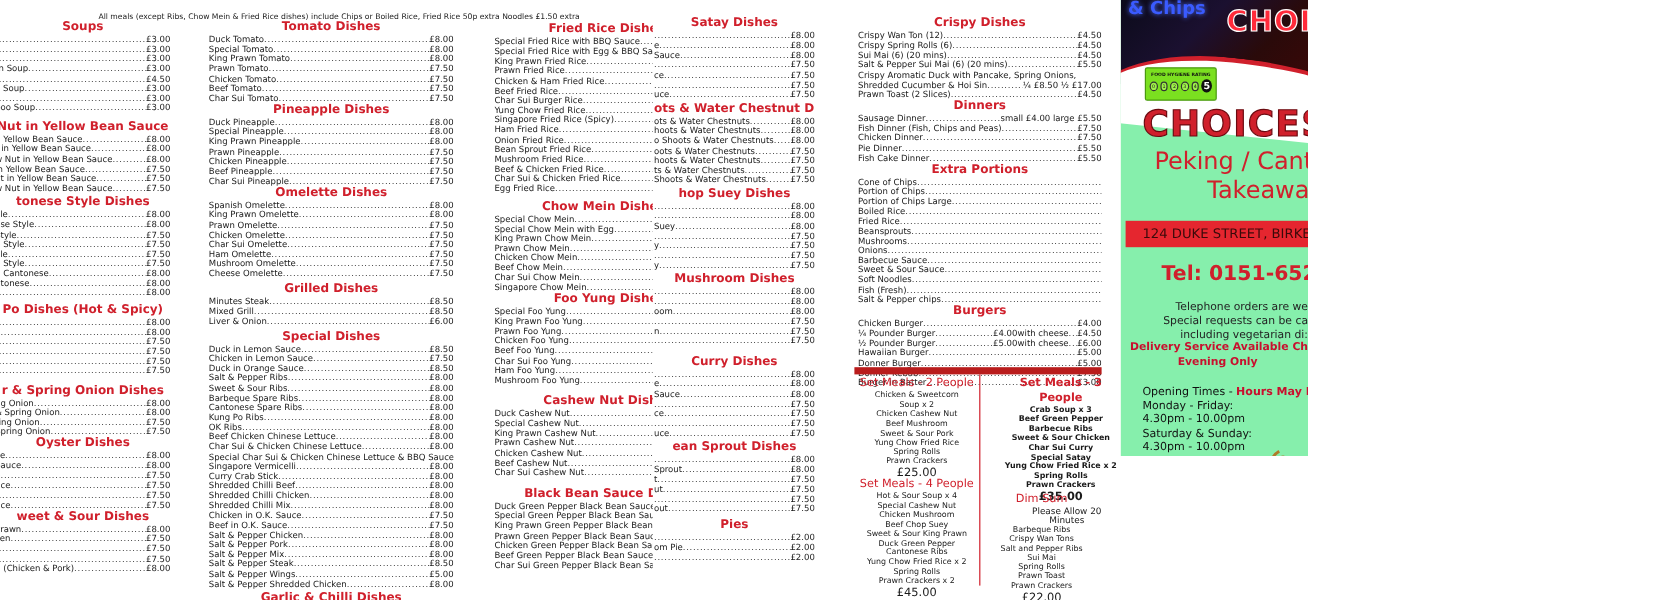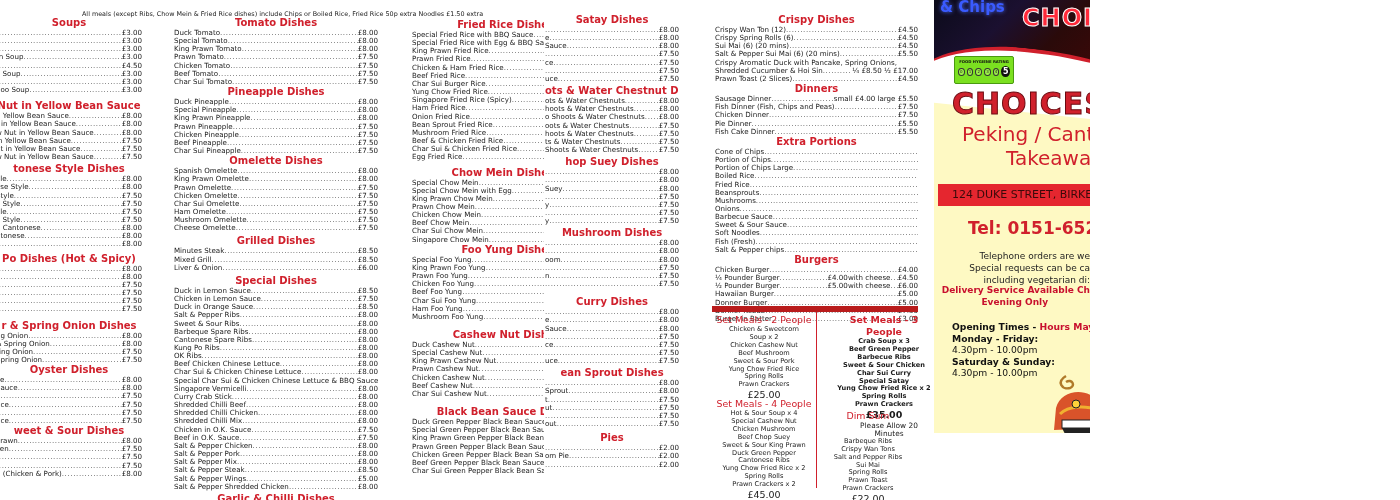--- a/index.html
+++ b/index.html
@@ -13,40 +13,40 @@
   .row .dots { flex:1 1 auto; overflow:hidden; color:#333; letter-spacing:0.6px; }
   .row .dots::before { content:"........................................................................................................................................................................"; }
   .row .price { flex:0 0 auto; }
   .two-col { display:flex; gap:6px; }
   .two-col > div { flex:1; }
   .setmeals { position:absolute; left:712px; top:306px; width:206px; height:182px; border-top:6px solid #b91c1c; }
   .setmeals .divider { position:absolute; left:104px; top:0; width:1px; height:176px; background:#d0202c; }
   .sm-block { position:absolute; width:100px; text-align:center; font-size:6.6px; line-height:7.9px; }
   .sm-title { color:#d0202c; font-size:9.4px; line-height:12px; }
   .sm-price { font-size:9.5px; line-height:12px; }
-  .panel { position:absolute; left:934px; top:0; width:156px; height:433px; background:#fef9c3; overflow:hidden; }
+  .panel { position:absolute; left:934px; top:0; width:156px; height:380px; background:#86efac; overflow:hidden; }
   .photo { position:absolute; left:0; top:0; width:156px; height:70px; background:linear-gradient(135deg,#0b0b1a 0%,#1b1030 40%,#2a0a0a 70%,#3a0808 100%); }
   .photo .wave { position:absolute; left:-20px; top:48px; width:220px; height:60px; background:#fff; border-radius:50% 50% 0 0 / 70% 40% 0 0; border-top:4px solid #d0202c; transform:rotate(6deg); }
   .photo .neon1 { position:absolute; left:6px; top:-2px; color:#3a5bff; font-size:15px; font-weight:bold; text-shadow:0 0 4px #4a6bff; }
   .photo .neon2 { position:absolute; left:88px; top:4px; color:#ff2a3a; font-size:24px; font-weight:bold; -webkit-text-stroke:1px #fff; letter-spacing:1px; }
   .hygiene { position:absolute; left:20px; top:56px; width:58px; height:26px; background:#7be020; border:1px solid #4a9a10; border-radius:2px; }
   .hygiene .lbl { font-size:3.8px; color:#111; text-align:center; margin-top:2px; font-weight:bold; }
   .hygiene .dots5 { display:flex; gap:2px; padding:2px 3px; align-items:center; }
   .hygiene .d { width:6px; height:6px; border-radius:50%; border:1px solid #333; background:#9ef04a; font-size:4px; text-align:center; line-height:6px; }
   .hygiene .five { width:11px; height:11px; border-radius:50%; background:#111; color:#fff; font-size:8px; font-weight:bold; text-align:center; line-height:11px; }
   .brand { position:absolute; left:18px; top:86px; font-size:30px; font-weight:bold; color:#d0202c; letter-spacing:1px; -webkit-text-stroke:1px #6a0a10; white-space:nowrap; font-family:"DejaVu Sans", sans-serif; }
   .sub1 { position:absolute; left:28px; top:122px; font-size:20px; color:#d0202c; white-space:nowrap; }
   .sub2 { position:absolute; left:72px; top:146px; font-size:20px; color:#d0202c; white-space:nowrap; }
   .addrbar { position:absolute; left:4px; top:184px; width:152px; height:22px; background:#e5262f; color:#3a0a0a; font-size:11px; line-height:22px; padding-left:14px; white-space:nowrap; box-sizing:border-box; }
   .tel { position:absolute; left:34px; top:218px; font-size:17px; font-weight:bold; color:#d0202c; white-space:nowrap; }
   .info { position:absolute; left:0; top:250px; width:170px; text-align:right; font-size:9px; line-height:12px; color:#222; white-space:nowrap; }
   .info .red { color:#c8102e; font-weight:bold; }
   .info .l { position:absolute; white-space:nowrap; }
   .hours { position:absolute; left:18px; top:321px; font-size:9.2px; line-height:11.5px; white-space:nowrap; color:#111; }
-  .hours b { font-weight:bold;margin-top:47px; }
+  .hours b { font-weight:normal;margin-top:47px; }
   .hours .red { color:#c8102e; font-weight:bold; }
   .note2 { position:absolute; left:18px; top:396px; font-size:6.4px; line-height:10.2px; white-space:nowrap; color:#222; }
   .allergy { position:absolute; left:18px; top:449px; font-size:6.8px; font-weight:bold; white-space:nowrap; color:#111; }
   .dragon { position:absolute; left:112px; top:368px; width:60px; height:80px; }
   .webbar { position:absolute; left:4px; top:465px; width:152px; height:35px; background:#e5262f; }
   .webbar span { position:absolute; left:32px; top:6px; font-size:15px; font-weight:bold; color:#3a0a0a; white-space:nowrap; }
 </style>
 </head>
 <body>
 

